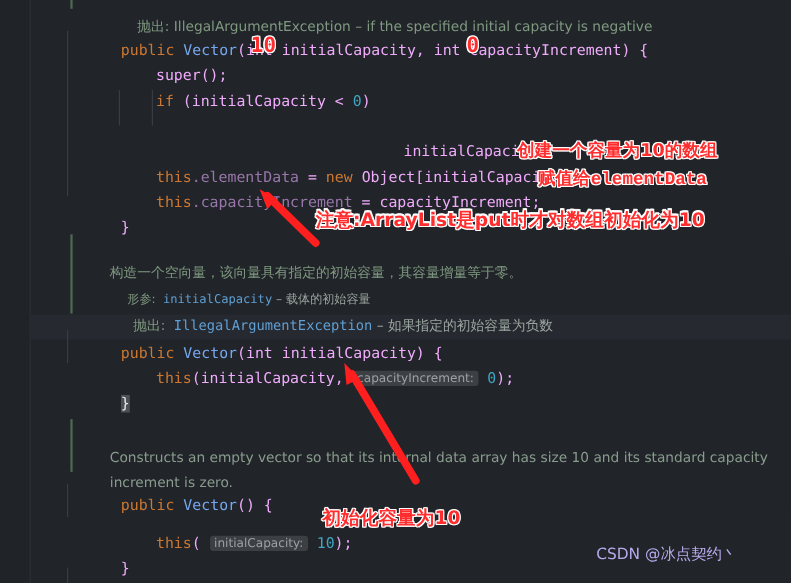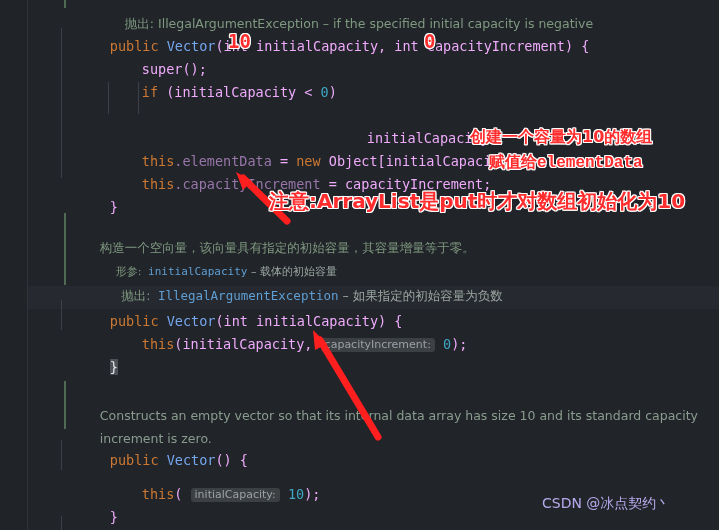--- a/index.html
+++ b/index.html
@@ -72,21 +72,21 @@
     paint-order:stroke fill;
     text-shadow:
        1px 0 0 #fff, -1px 0 0 #fff, 0 1px 0 #fff, 0 -1px 0 #fff,
        1px 1px 0 #fff, -1px -1px 0 #fff, 1px -1px 0 #fff, -1px 1px 0 #fff;
   }
   .anno-num{
     font-family:"DejaVu Sans Mono","Liberation Mono",monospace;
     font-size:19px;
   }
   .anno-cn{font-size:16px;}
-  .anno-cn2{font-size:20px;}
+  .anno-cn2{font-size:17px;margin-left:18px;}
 
   svg.arrows{position:absolute;left:0;top:0;width:719px;height:530px;pointer-events:none;}
 
   
   .watermark{
     position:absolute;
     font-family:"DejaVu Sans","Liberation Sans",sans-serif;
     font-size:14px;color:#c4b5fd;opacity:.92;
     white-space:nowrap;
   }
@@ -207,16 +207,17 @@
   <div class="anno anno-num" style="left:228px;top:30px;">10</div>
 
   <div class="anno anno-num" style="left:424px;top:30px;">0</div>
 
   <div class="anno anno-cn" style="left:470px;top:127px;">创建一个容量为10的数组</div>
 
   <div class="anno anno-cn" style="left:489px;top:152px;font-family:Liberation Mono, monospace;">赋值给elementData</div>
 
   <div class="anno anno-cn2" style="left:269px;top:188px;">注意:ArrayList是put时才对数组初始化为10</div>
 
+  <div class="anno anno-cn2" style="left:275px;top:459px;">初始化容量为10</div>
 
   <div class="watermark" style="left:542px;top:495px;">CSDN @冰点契约丶</div>
 
 </div>
 
 </body></html>

